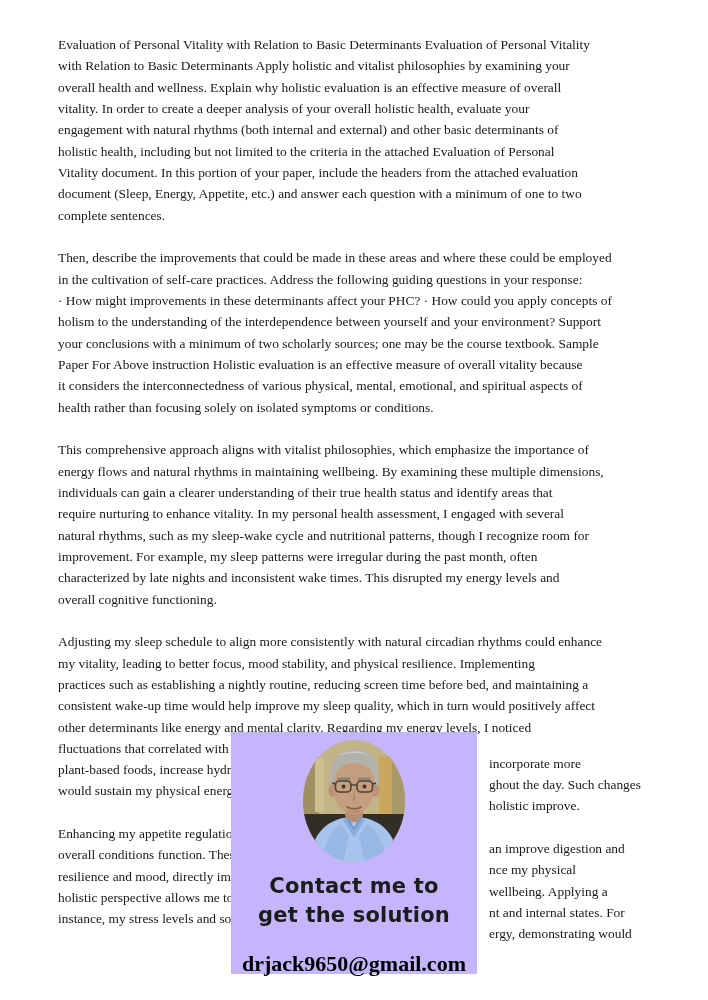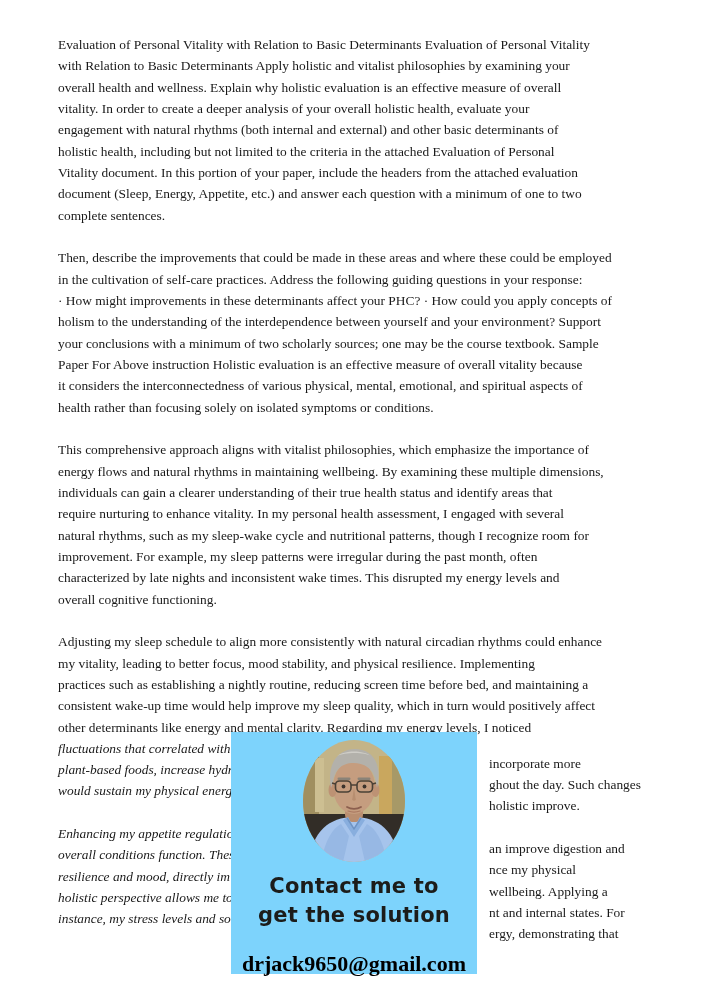--- a/index.html
+++ b/index.html
@@ -16,30 +16,30 @@
     position: absolute;
     left: 46px;
     top: 34px;
     width: 630px;
     font-size: 13.4px;
     line-height: 21.33px;
     margin-left: 12px;
   }
   .para { margin: 0 0 21.33px 0; }
   .line { position: relative; white-space: nowrap; height: 21.33px; }
-  .frag-left { white-space: nowrap; font-style: italic; }
+  .frag-left { white-space: nowrap; }
   .frag-right { position: absolute; left: 431px; top: 15px; white-space: nowrap; }
 
   .overlay {
     position: absolute;
     left: 231px;
     top: 732px;
     width: 246px;
     height: 242px;
-    background: #7dd3fc;
+    background: #c4b5fd;
     display: flex;
     flex-direction: column;
     align-items: center;
     box-sizing: border-box;
     padding-top: 8px;
   }
   .portrait {
     width: 102px;
     height: 122px;
     border-radius: 50%;
@@ -112,21 +112,21 @@
         <div class="line">other determinants like energy and mental clarity. Regarding my energy levels, I noticed</div>
         <div class="line"><span class="frag-left">fluctuations that correlated with</span><span class="frag-right">incorporate more</span></div>
         <div class="line"><span class="frag-left">plant-based foods, increase hydr</span><span class="frag-right">ghout the day. Such changes</span></div>
         <div class="line"><span class="frag-left">would sustain my physical energ</span><span class="frag-right">holistic improve.</span></div>
       </div>
       <div class="para">
         <div class="line"><span class="frag-left">Enhancing my appetite regulatio</span><span class="frag-right">an improve digestion and</span></div>
         <div class="line"><span class="frag-left">overall conditions function. Thes</span><span class="frag-right">nce my physical</span></div>
         <div class="line"><span class="frag-left">resilience and mood, directly im</span><span class="frag-right">wellbeing. Applying a</span></div>
         <div class="line"><span class="frag-left">holistic perspective allows me to</span><span class="frag-right">nt and internal states. For</span></div>
-        <div class="line"><span class="frag-left">instance, my stress levels and so</span><span class="frag-right">ergy, demonstrating that</span></div>
+        <div class="line"><span class="frag-left">instance, my stress levels and so</span><span class="frag-right">ergy, demonstrating would</span></div>
       </div>
     </div>
 
   <div class="overlay">
     <div class="portrait">
       <svg viewBox="0 0 102 122" width="102" height="122" xmlns="http://www.w3.org/2000/svg">
 
         <rect x="0" y="0" width="102" height="122" fill="#c3b488"></rect>
         <rect x="0" y="0" width="16" height="122" fill="#a08f60"></rect>
         <rect x="86" y="0" width="16" height="122" fill="#a79967"></rect>

